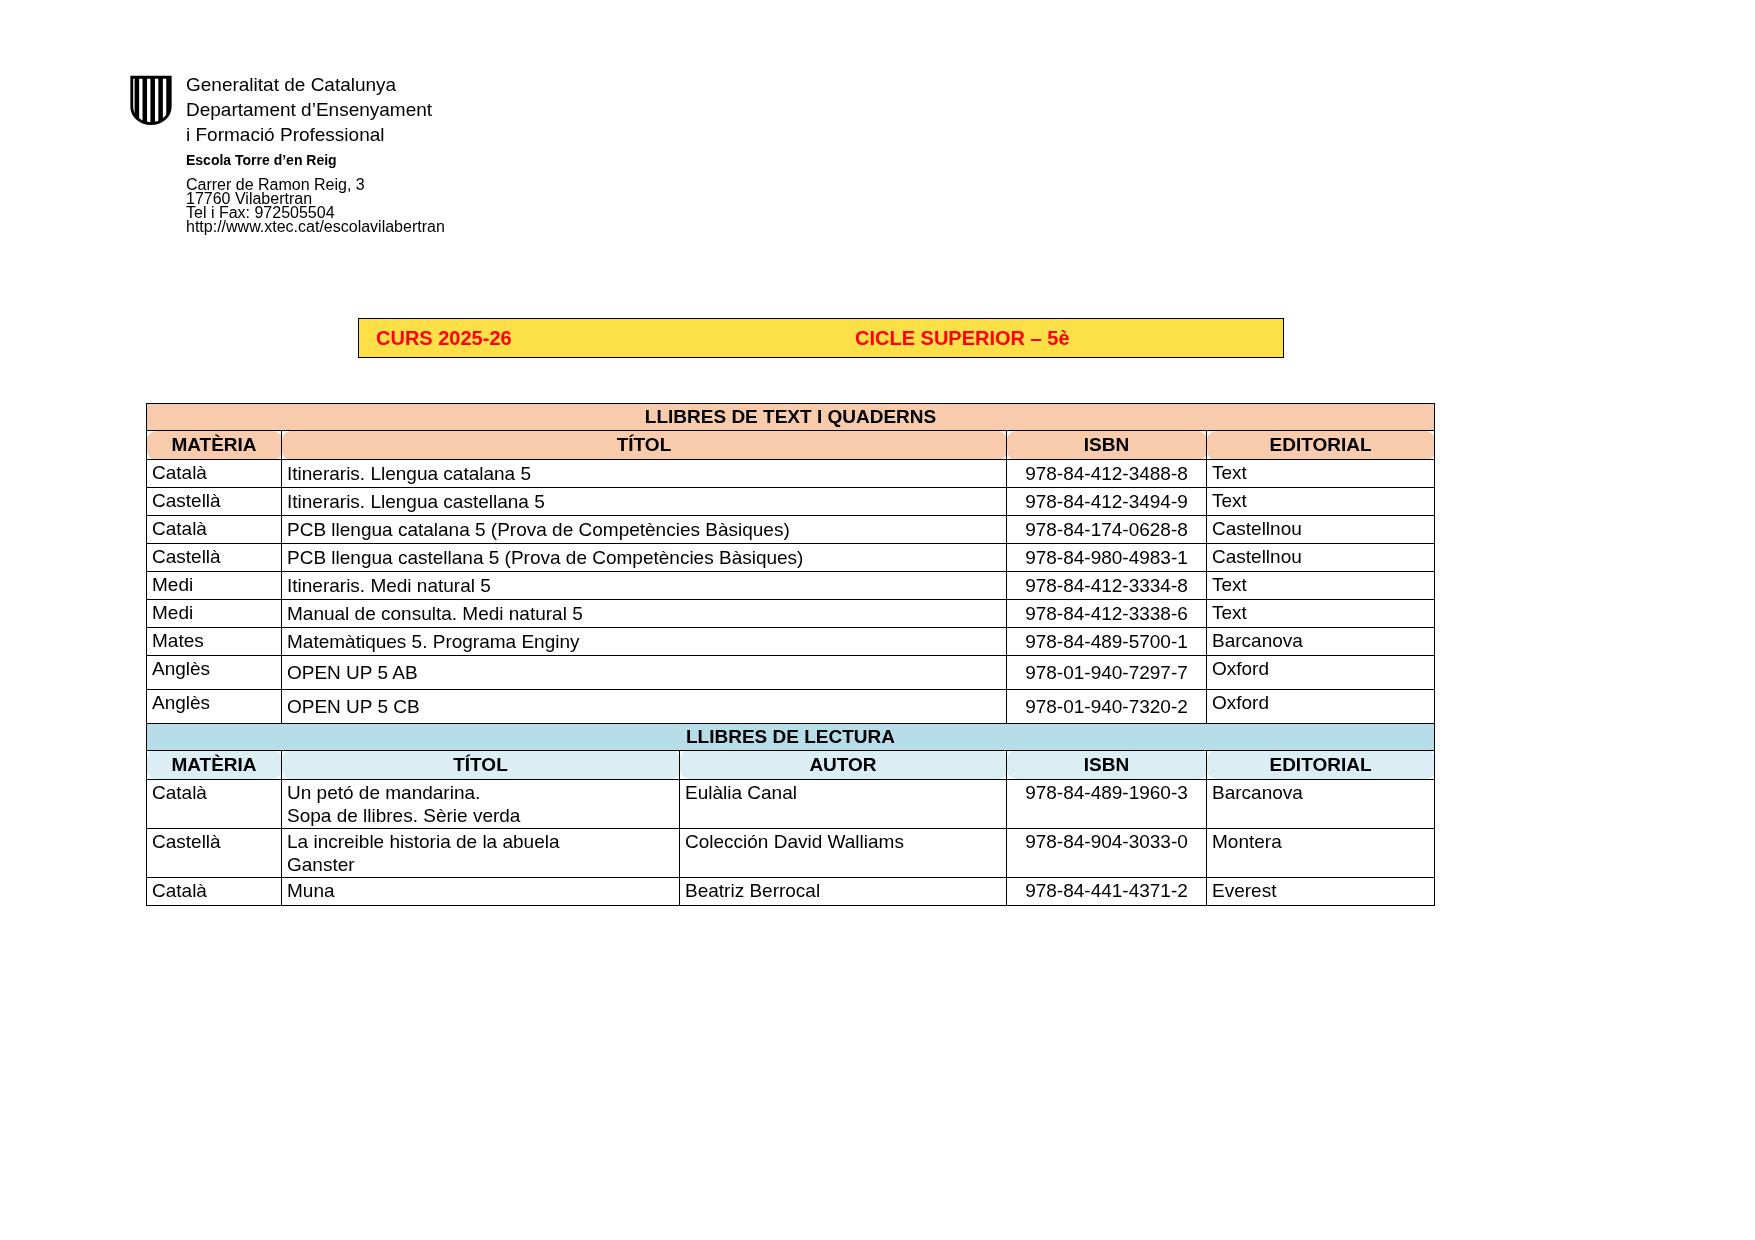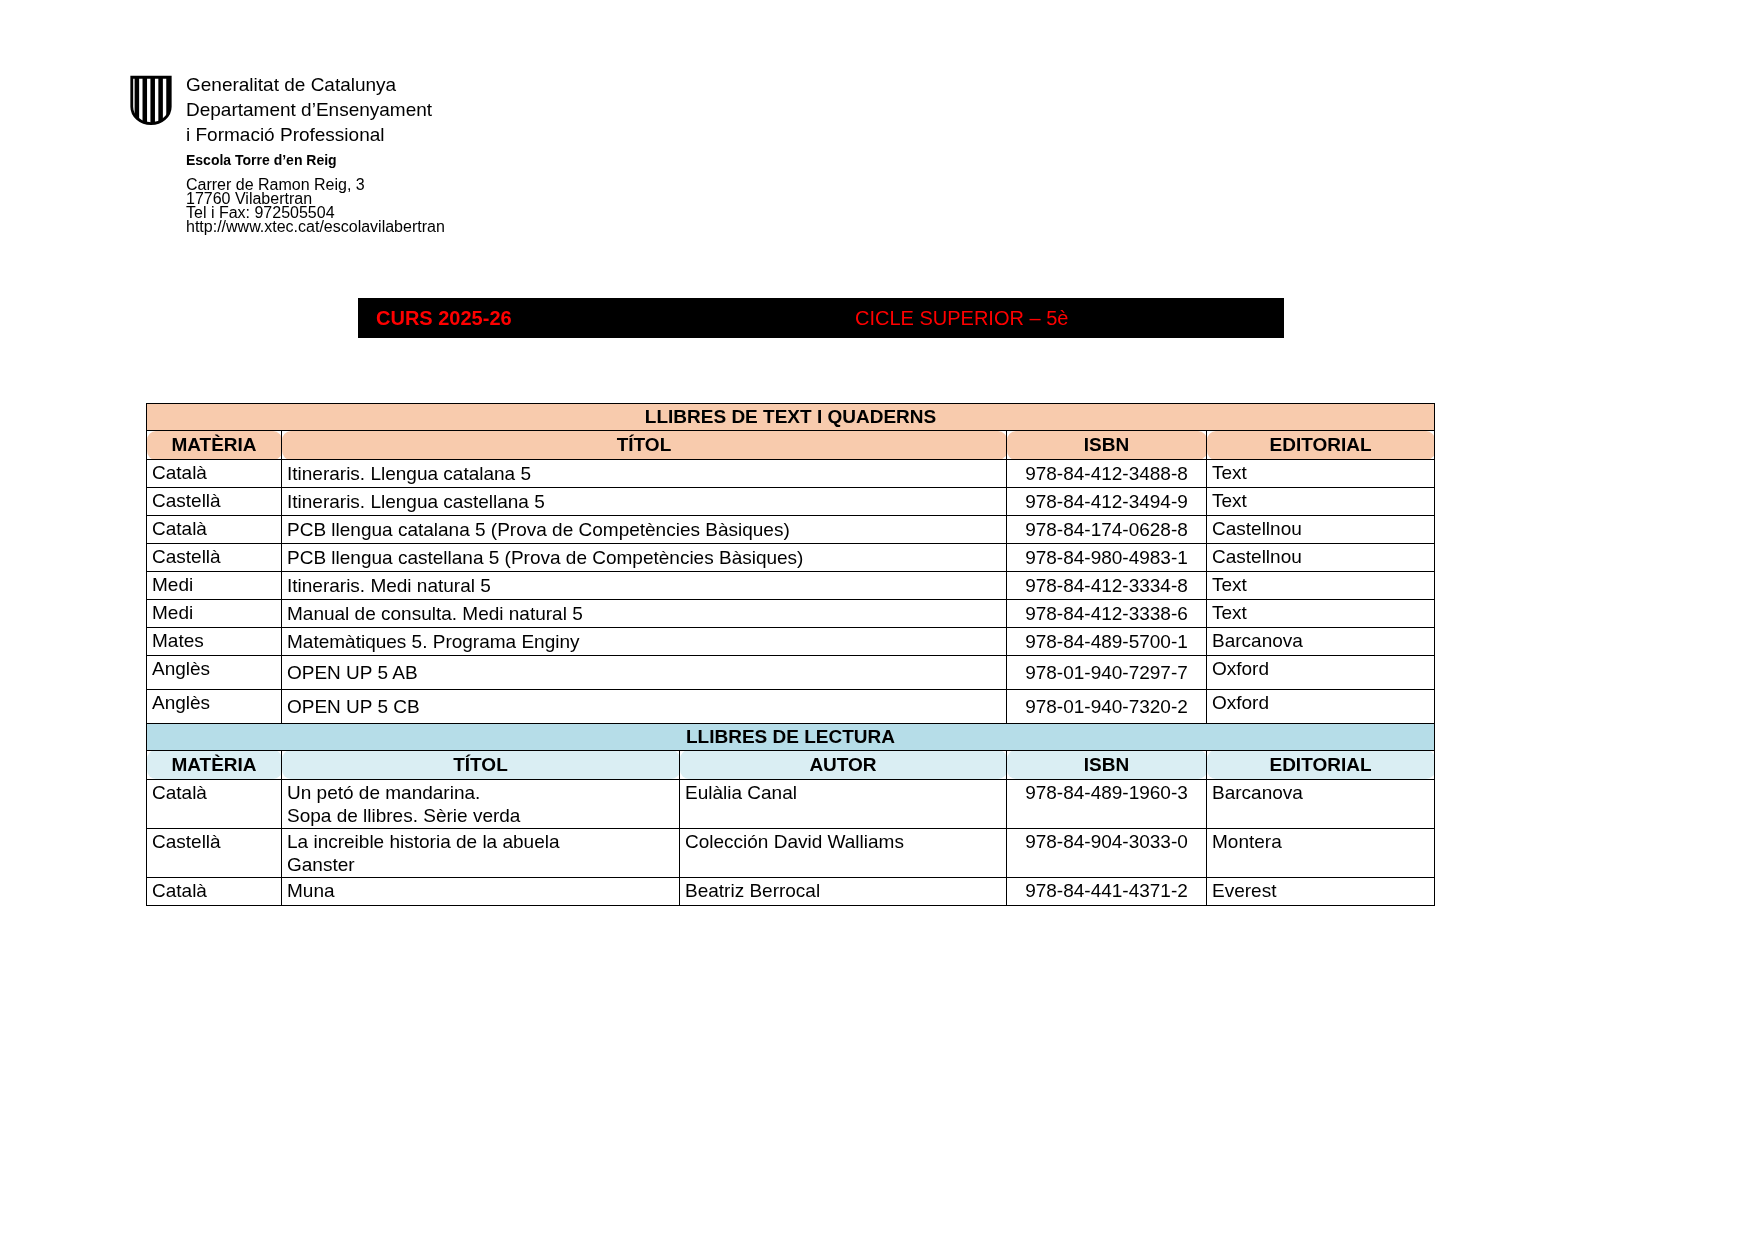--- a/index.html
+++ b/index.html
@@ -9,23 +9,23 @@
 
   
   .header-block { position:absolute; left:128px; top:72px; display:flex; gap:12px; }
   .logo { width:46px; height:52px; flex:0 0 auto; margin-top:3px; }
   .org-lines .org-line { font-size:19px; line-height:25px; }
   .org-lines .school { font-size:14px; font-weight:bold; line-height:25px; margin-top:1px; }
   .org-lines .small { font-size:16px; line-height:14px; }
   .org-lines .small.first { margin-top:5px; }
 
   
-  .curs-box { position:absolute; left:358px; top:298px; width:926px; height:40px; border:1.5px solid #000; background:#000000; }
+  .curs-box { position:absolute; left:358px; top:318px; width:926px; height:40px; border:1.5px solid #000; background:#fde047; }
   .curs-box .curs  { position:absolute; left:17px;  top:8px; font-size:20px; font-weight:bold; color:var(--red,#FF0000); }
-  .curs-box .cicle { position:absolute; left:496px; top:8px; font-size:20px; font-weight:normal; color:var(--red,#FF0000); }
+  .curs-box .cicle { position:absolute; left:496px; top:8px; font-size:20px; font-weight:bold; color:var(--red,#FF0000); }
 
   
   .tables { position:absolute; left:130px; top:403px; width:1288px;padding-left:16px; }
   table { border-collapse:collapse; table-layout:fixed; width:1288px; }
   .t2 { margin-top:-1.5px; }
   th, td { border:1.5px solid #000; padding:1px 5px; font-size:19px; overflow:hidden; }
   th { font-weight:bold; text-align:center; }
   th.section { height:27px; }
   tr.cols th { height:29px;border-radius:9px; }
   td { line-height:23px; }

